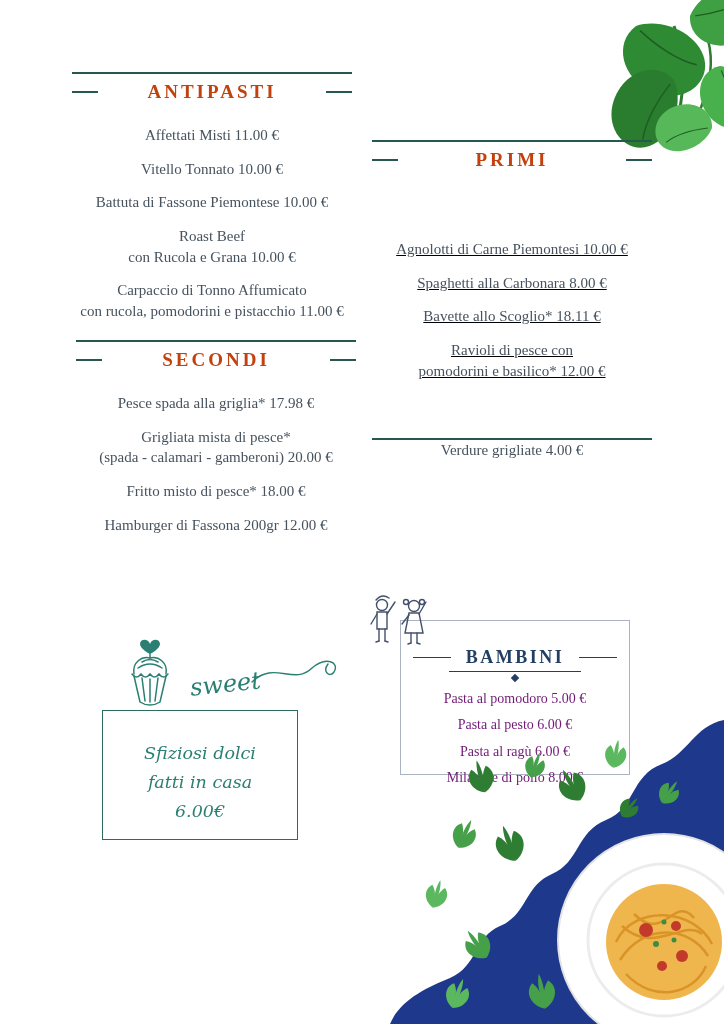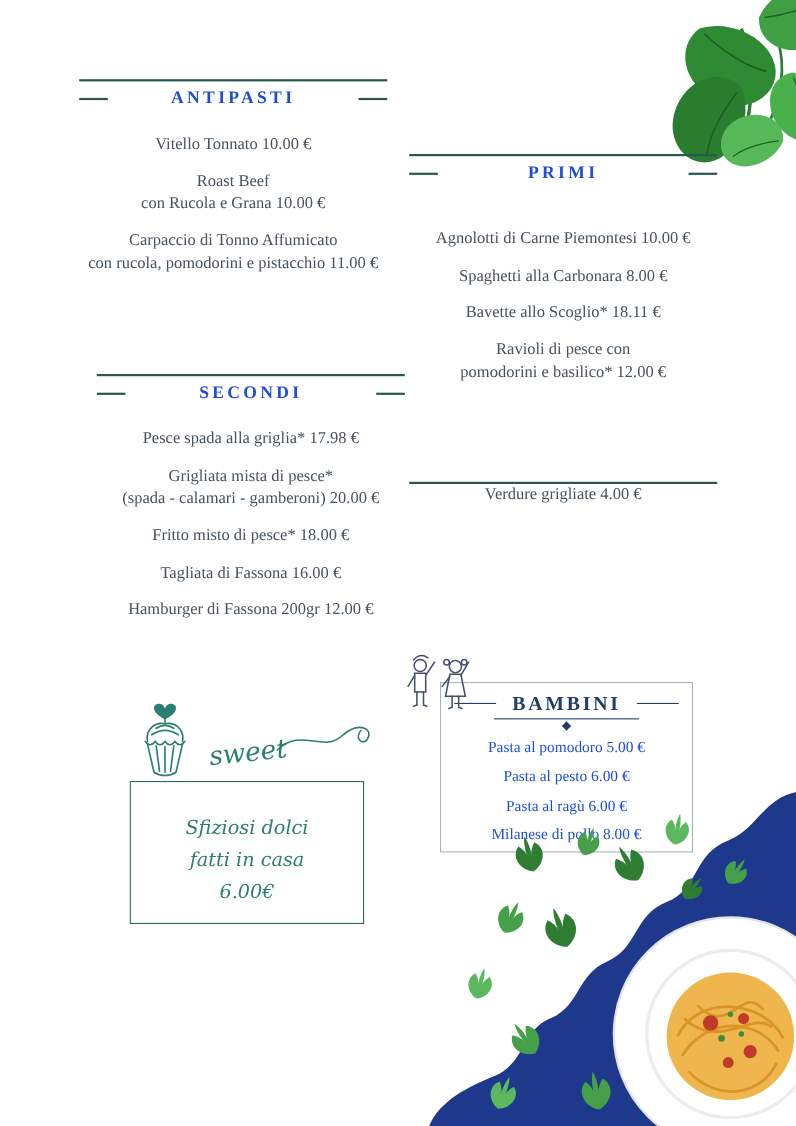--- a/index.html
+++ b/index.html
@@ -3,51 +3,51 @@
 <meta charset="utf-8">
 <style>
   html, body { margin:0; padding:0; }
   body { width:724px; height:1024px; background:#ffffff; font-family:"Liberation Serif", serif; }
   .page { position:relative; width:724px; height:1024px; background:#ffffff; overflow:hidden; }
 
   
   .menu-section { position:absolute; width:280px; }
   .sec-antipasti { left:72px;  top:72px; }
   .sec-primi     { left:372px; top:140px; }
-  .sec-secondi   { left:88px;  top:340px; }
+  .sec-secondi   { left:76px;  top:340px; }
   .sec-contorni  { left:372px; top:438px; }
 
   .header-rule { border-top:2px solid #26584f; }
   .title-row { display:flex; align-items:center; justify-content:space-between; margin-top:7px; }
   .tick { width:26px; border-top:2px solid #26584f; }
-  .section-title { font-size:16px; font-weight:bold; letter-spacing:3px; color:#1d4ed8; margin:0; }
+  .section-title { font-size:19px; font-weight:bold; letter-spacing:3px; color:#c2410c; margin:0; }
 
   .items { margin-top:22px; }
-  .sec-primi .items { margin-top:40px; }
+  .sec-primi .items { margin-top:68px;text-decoration:underline; }
   .sec-contorni .items { margin-top:0; }
   .item { margin:0 0 13px; text-align:center; font-size:15px; line-height:1.38;
           color:#46525e; white-space:pre-line; }
 
   
   .bambini-box { position:absolute; left:400px; top:620px; width:230px; height:155px;
-                 border:1px solid #a9b3c2; background:#fff; padding:8px 12px 0; box-sizing:border-box; }
+                 border:1px solid #a9b3c2; background:#fff; padding:26px 12px 0; box-sizing:border-box; }
   .b-title-row { display:flex; align-items:center; justify-content:space-between; }
   .b-title-row .tick { width:38px; border-top:1.5px solid #223f63; }
   .bambini-title { font-size:18px; font-weight:bold; letter-spacing:2.5px; color:#223f63; margin:0; }
   .b-underline { width:132px; margin:3px auto 3px; border-top:1.5px solid #223f63; }
   .b-diamond { width:6px; height:6px; background:#223f63; margin:0 auto 8px; transform:rotate(45deg); }
-  .bambini-box .item { font-size:14px; margin-bottom:7px; color:#1d4ed8; }
+  .bambini-box .item { font-size:14px; margin-bottom:7px; color:#701a75; }
 
   
   .sweet-area { position:absolute; left:110px; top:630px; width:230px; height:86px; }
   .cupcake { position:absolute; left:4px; top:2px; }
   .sweet-script { position:absolute; left:80px; top:40px; font-size:24px; font-style:italic;
                   color:#2a7f72; transform:rotate(-6deg); font-family:"DejaVu Serif", serif; }
   .swirl { position:absolute; left:140px; top:24px; }
-  .sweet-box { position:absolute; left:118px; top:710px; width:213px; height:130px;
+  .sweet-box { position:absolute; left:102px; top:710px; width:196px; height:130px;
                border:1.5px solid #2e6b5e; box-sizing:border-box; background:#fff; }
   .sweet-text { margin:28px 8px 0; text-align:center; font-size:17.5px; font-style:italic;
                 color:#2a7f72; line-height:1.65; white-space:pre-line; font-family:"DejaVu Serif", serif; }
 
   
   .basil { position:absolute; right:0; top:0; }
   .kids  { position:absolute; left:366px; top:586px; z-index:2; }
   .blob  { position:absolute; right:0; bottom:0; }
 </style>
 </head>
@@ -72,21 +72,23 @@
   </svg>
 
   <section class="menu-section sec-antipasti">
     <div class="header-rule"></div>
     <div class="title-row">
       <span class="tick"></span>
       <h2 class="section-title">ANTIPASTI</h2>
       <span class="tick"></span>
     </div>
     <div class="items">
+      <p class="item">Affettati Misti 11.00 €</p>
       <p class="item">Vitello Tonnato 10.00 €</p>
+      <p class="item">Battuta di Fassone Piemontese 10.00 €</p>
       <p class="item">Roast Beef
 con Rucola e Grana 10.00 €</p>
       <p class="item">Carpaccio di Tonno Affumicato
 con rucola, pomodorini e pistacchio 11.00 €</p>
     </div>
   </section>
 
   <section class="menu-section sec-primi">
     <div class="header-rule"></div>
     <div class="title-row">
@@ -108,21 +110,20 @@
     <div class="title-row">
       <span class="tick"></span>
       <h2 class="section-title">SECONDI</h2>
       <span class="tick"></span>
     </div>
     <div class="items">
       <p class="item">Pesce spada alla griglia* 17.98 €</p>
       <p class="item">Grigliata mista di pesce*
 (spada - calamari - gamberoni) 20.00 €</p>
       <p class="item">Fritto misto di pesce* 18.00 €</p>
-      <p class="item">Tagliata di Fassona 16.00 €</p>
       <p class="item">Hamburger di Fassona 200gr 12.00 €</p>
     </div>
   </section>
 
   <section class="menu-section sec-contorni">
     <div class="header-rule"></div>
     <div class="items">
       <p class="item">Verdure grigliate 4.00 €</p>
     </div>
   </section>

